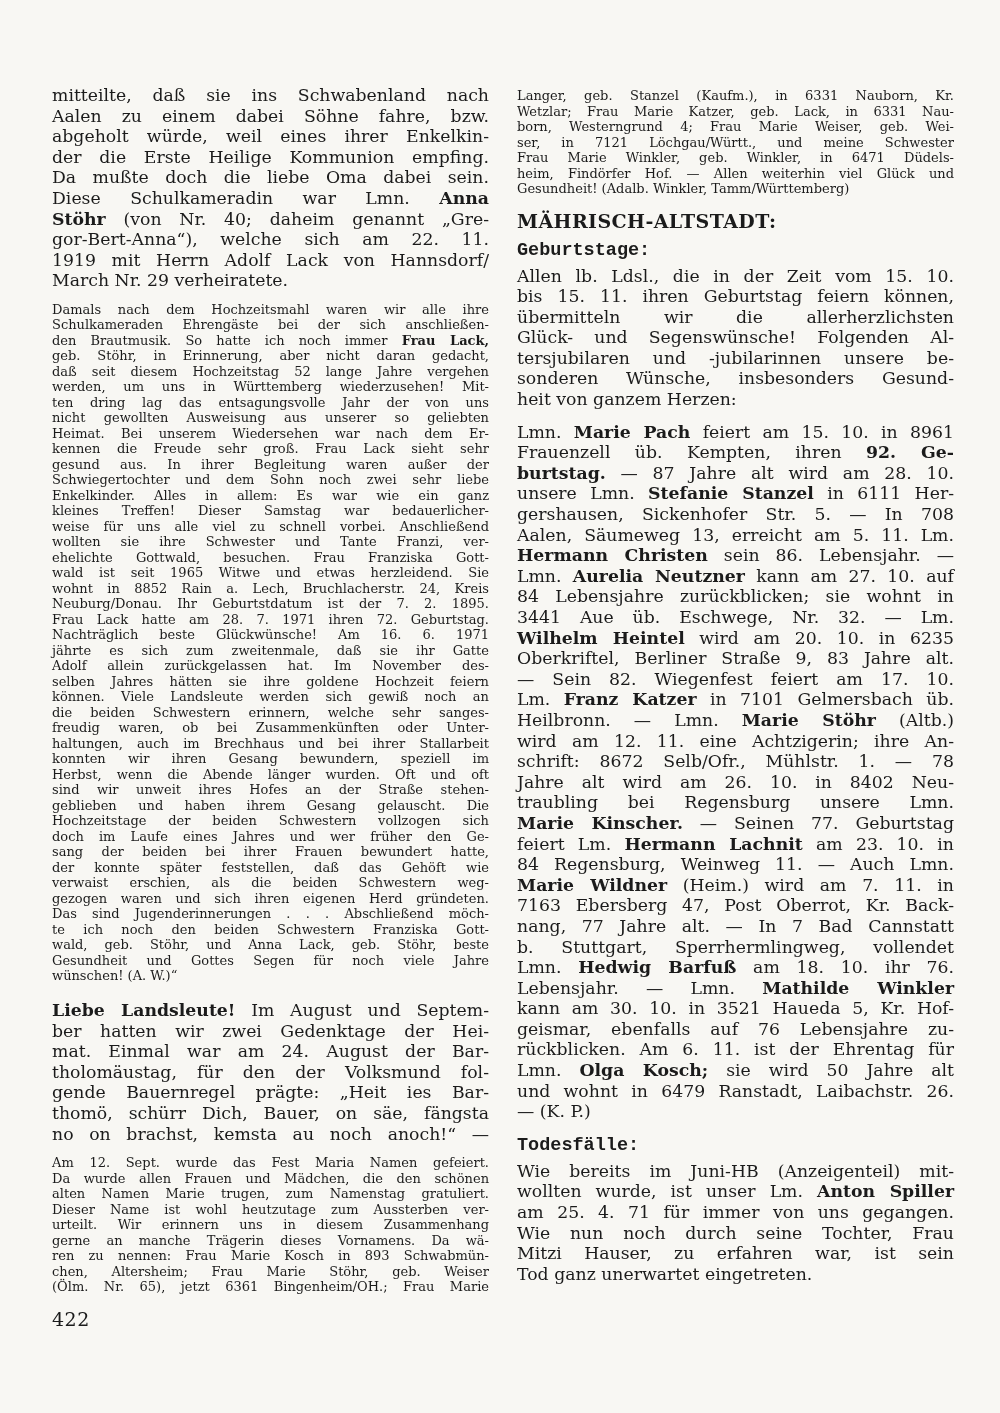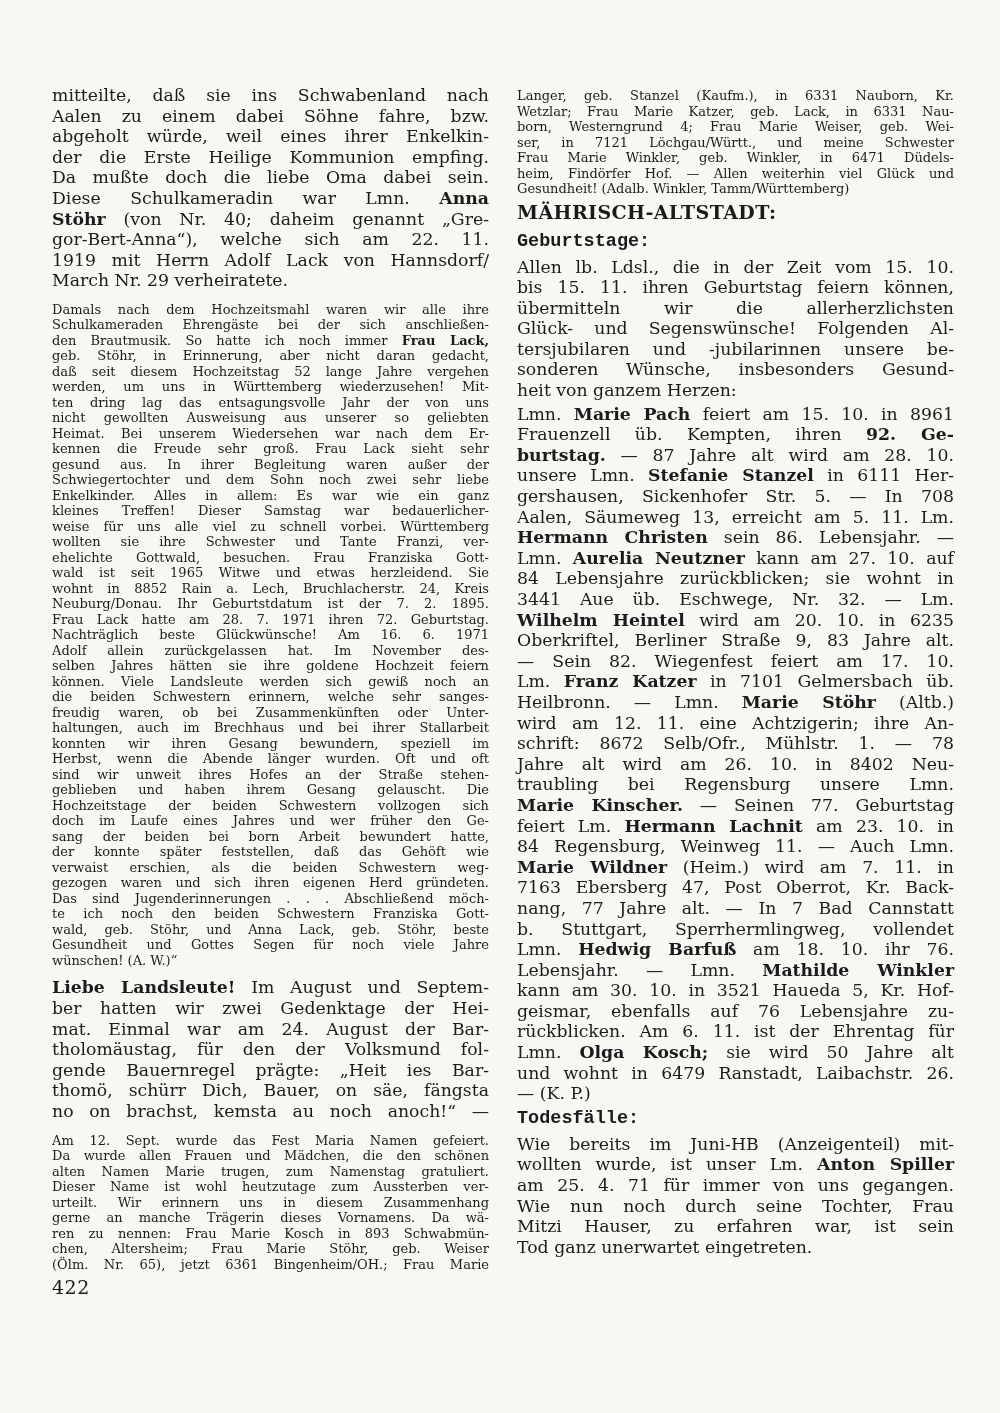--- a/index.html
+++ b/index.html
@@ -19,26 +19,26 @@
   }
   .col {
     position: absolute;
     top: 85px;
     width: 437px;
   }
   .col-left  { left: 52px; }
   .col-right { left: 517px; top: 88px; }
 
   .block { margin: 0; }
-  .block + .block { margin-top: 3px; }
+  .block + .block { margin-top: 12px; }
 
   .lg { font-size: 17.3px; line-height: 20.6px; }
   .sm { font-size: 13px; line-height: 15.5px; }
   .lg + .sm { margin-top: 11px; }
-  .sm + .lg { margin-top: 9px; }
+  .sm + .lg { margin-top: 16px; }
 
   .h1 {
     font-size: 19px; line-height: 24px; font-weight: bold;
     letter-spacing: 0.4px; margin-top: 20px;
   }
   .h2 {
     font-size: 18.5px; line-height: 24px; font-weight: bold;
     margin-top: 6px;
     font-family: Liberation Mono, monospace;
   }
@@ -83,41 +83,42 @@
         <div class="line"><span>daß seit diesem Hochzeitstag 52 lange Jahre vergehen</span></div>
         <div class="line"><span>werden, um uns in Württemberg wiederzusehen! Mit-</span></div>
         <div class="line"><span>ten dring lag das entsagungsvolle Jahr der von uns</span></div>
         <div class="line"><span>nicht gewollten Ausweisung aus unserer so geliebten</span></div>
         <div class="line"><span>Heimat. Bei unserem Wiedersehen war nach dem Er-</span></div>
         <div class="line"><span>kennen die Freude sehr groß. Frau Lack sieht sehr</span></div>
         <div class="line"><span>gesund aus. In ihrer Begleitung waren außer der</span></div>
         <div class="line"><span>Schwiegertochter und dem Sohn noch zwei sehr liebe</span></div>
         <div class="line"><span>Enkelkinder. Alles in allem: Es war wie ein ganz</span></div>
         <div class="line"><span>kleines Treffen! Dieser Samstag war bedauerlicher-</span></div>
-        <div class="line"><span>weise für uns alle viel zu schnell vorbei. Württemberg</span></div>
+        <div class="line"><span>weise für uns alle viel zu schnell vorbei. Anschließend</span></div>
         <div class="line"><span>wollten sie ihre Schwester und Tante Franzi, ver-</span></div>
         <div class="line"><span>ehelichte Gottwald, besuchen. Frau Franziska Gott-</span></div>
         <div class="line"><span>wald ist seit 1965 Witwe und etwas herzleidend. Sie</span></div>
         <div class="line"><span>wohnt in 8852 Rain a. Lech, Bruchlacherstr. 24, Kreis</span></div>
         <div class="line"><span>Neuburg/Donau. Ihr Geburtstdatum ist der 7. 2. 1895.</span></div>
         <div class="line"><span>Frau Lack hatte am 28. 7. 1971 ihren 72. Geburtstag.</span></div>
         <div class="line"><span>Nachträglich beste Glückwünsche! Am 16. 6. 1971</span></div>
+        <div class="line"><span>jährte es sich zum zweitenmale, daß sie ihr Gatte</span></div>
         <div class="line"><span>Adolf allein zurückgelassen hat. Im November des-</span></div>
         <div class="line"><span>selben Jahres hätten sie ihre goldene Hochzeit feiern</span></div>
         <div class="line"><span>können. Viele Landsleute werden sich gewiß noch an</span></div>
         <div class="line"><span>die beiden Schwestern erinnern, welche sehr sanges-</span></div>
         <div class="line"><span>freudig waren, ob bei Zusammenkünften oder Unter-</span></div>
         <div class="line"><span>haltungen, auch im Brechhaus und bei ihrer Stallarbeit</span></div>
         <div class="line"><span>konnten wir ihren Gesang bewundern, speziell im</span></div>
         <div class="line"><span>Herbst, wenn die Abende länger wurden. Oft und oft</span></div>
         <div class="line"><span>sind wir unweit ihres Hofes an der Straße stehen-</span></div>
         <div class="line"><span>geblieben und haben ihrem Gesang gelauscht. Die</span></div>
         <div class="line"><span>Hochzeitstage der beiden Schwestern vollzogen sich</span></div>
         <div class="line"><span>doch im Laufe eines Jahres und wer früher den Ge-</span></div>
-        <div class="line"><span>sang der beiden bei born Arbeit bewundert hatte,</span></div>
+        <div class="line"><span>sang der beiden bei ihrer Frauen bewundert hatte,</span></div>
         <div class="line"><span>der konnte später feststellen, daß das Gehöft wie</span></div>
         <div class="line"><span>verwaist erschien, als die beiden Schwestern weg-</span></div>
         <div class="line"><span>gezogen waren und sich ihren eigenen Herd gründeten.</span></div>
         <div class="line"><span>Das sind Jugenderinnerungen . . . Abschließend möch-</span></div>
         <div class="line"><span>te ich noch den beiden Schwestern Franziska Gott-</span></div>
         <div class="line"><span>wald, geb. Stöhr, und Anna Lack, geb. Stöhr, beste</span></div>
         <div class="line"><span>Gesundheit und Gottes Segen für noch viele Jahre</span></div>
         <div class="line last"><span>wünschen! (A. W.)“</span></div>
       </div>
       <div class="block lg">

